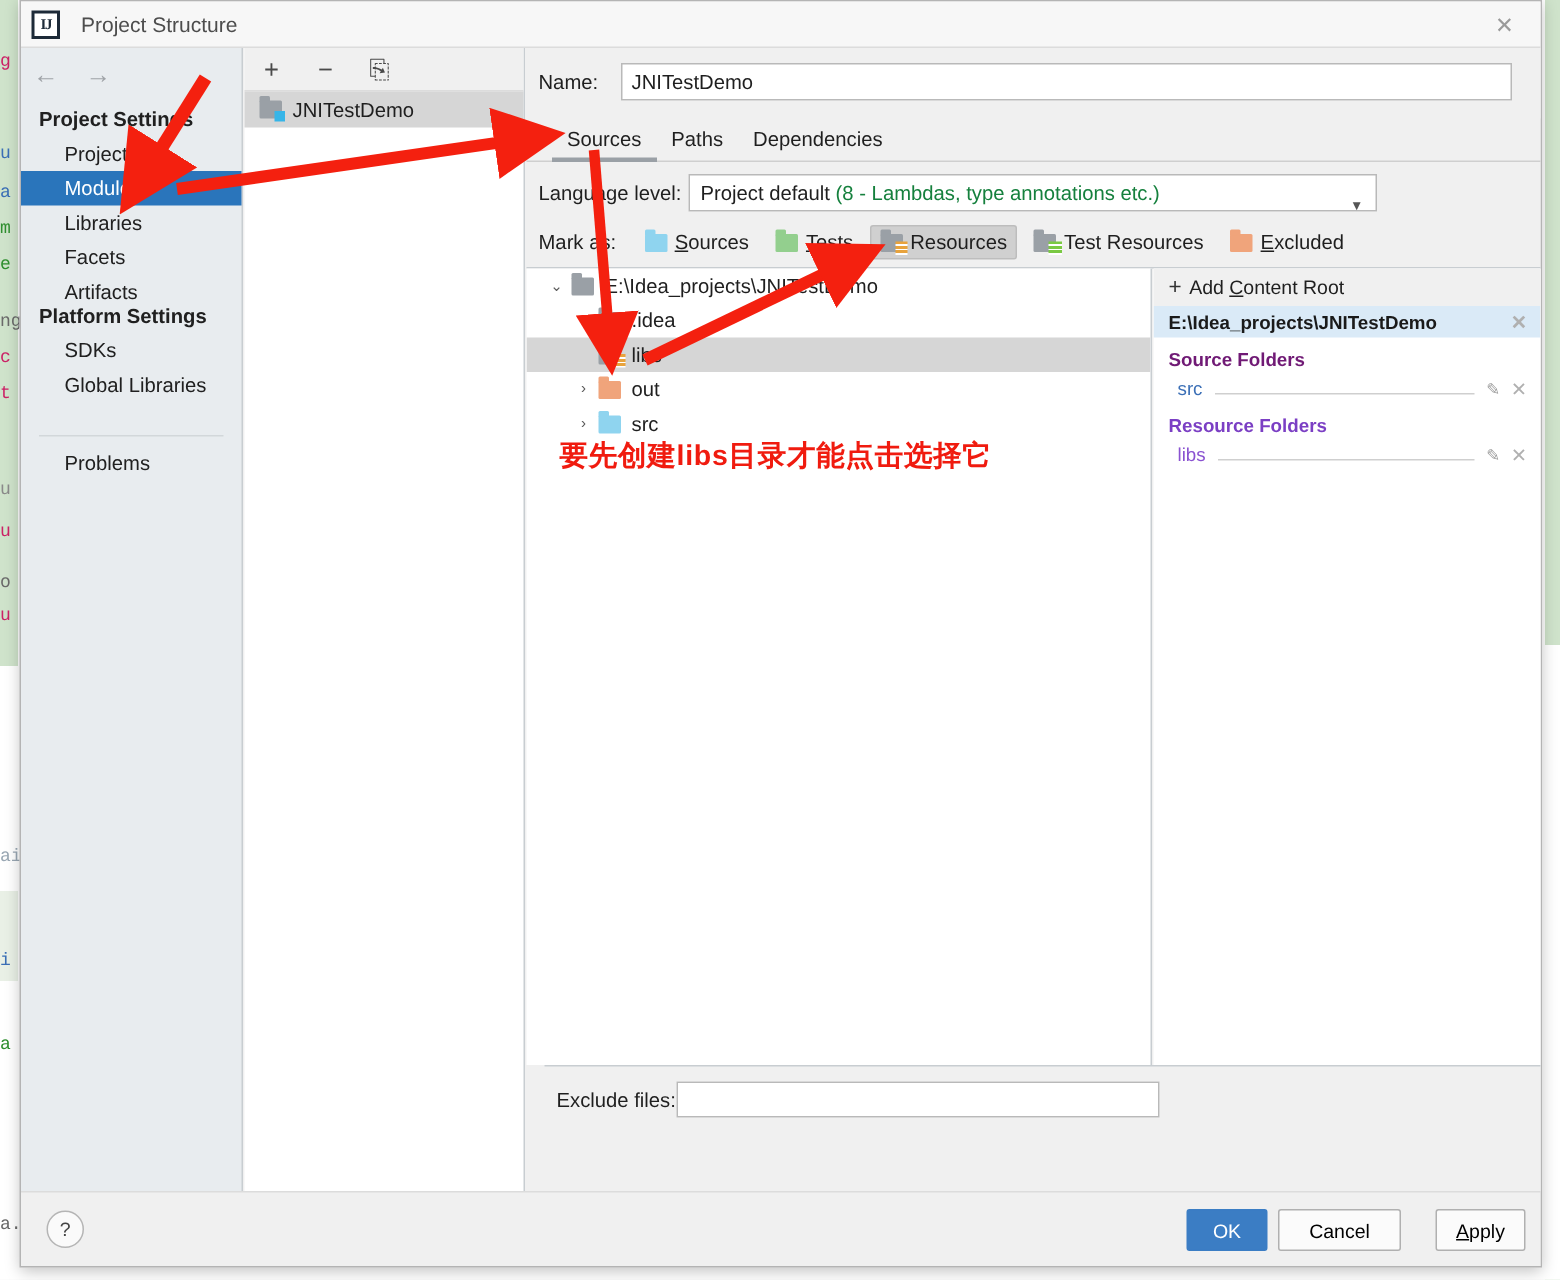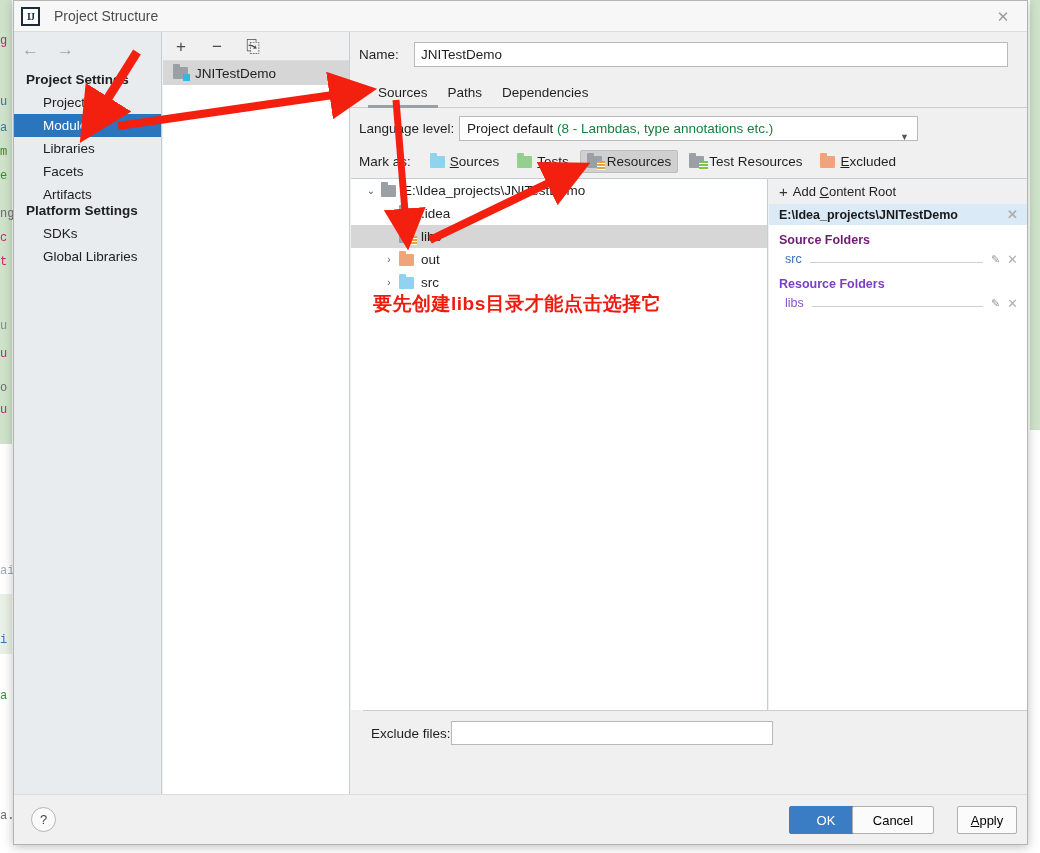--- a/index.html
+++ b/index.html
@@ -402,21 +402,21 @@
     position: absolute; top: 11px;
     height: 28px;
     border: 1px solid #b0b0b0;
     background: #fbfbfb;
     font-family: "Liberation Sans", sans-serif;
     font-size: 13px;
     cursor: pointer;
     border-radius: 2px;
   }
   #ok-btn {
-    right: 164px; width: 74px;
+    right: 182px; width: 54px;
     background: #3b7dc4;
     border-color: #3b7dc4;
     color: #ffffff;
   }
   #cancel-btn { right: 93px; width: 82px; }
   #apply-btn  { right: 10px; width: 60px; }
   .btn u { text-decoration: underline; }
 
   
   #arrows {
@@ -475,20 +475,24 @@
         <div class="sb-item">Facets</div>
         <div class="sb-item">Artifacts</div>
       </div>
 
       <div class="sidebar-group" style="top:168px;">
         <div class="grp-title">Platform Settings</div>
         <div class="sb-item">SDKs</div>
         <div class="sb-item">Global Libraries</div>
       </div>
 
+      <div class="sidebar-group" style="top:250px;">
+        <div class="sb-sep"></div>
+        <div class="sb-item">Problems</div>
+      </div>
     </div>
 
     <div id="modlist">
       <div id="modlist-toolbar">
         <span class="tb-ico">+</span>
         <span class="tb-ico">−</span>
         <span class="tb-ico">⎘</span>
       </div>
       <div class="mod-row selected">
         <span class="fold gray badge-blue"></span>

